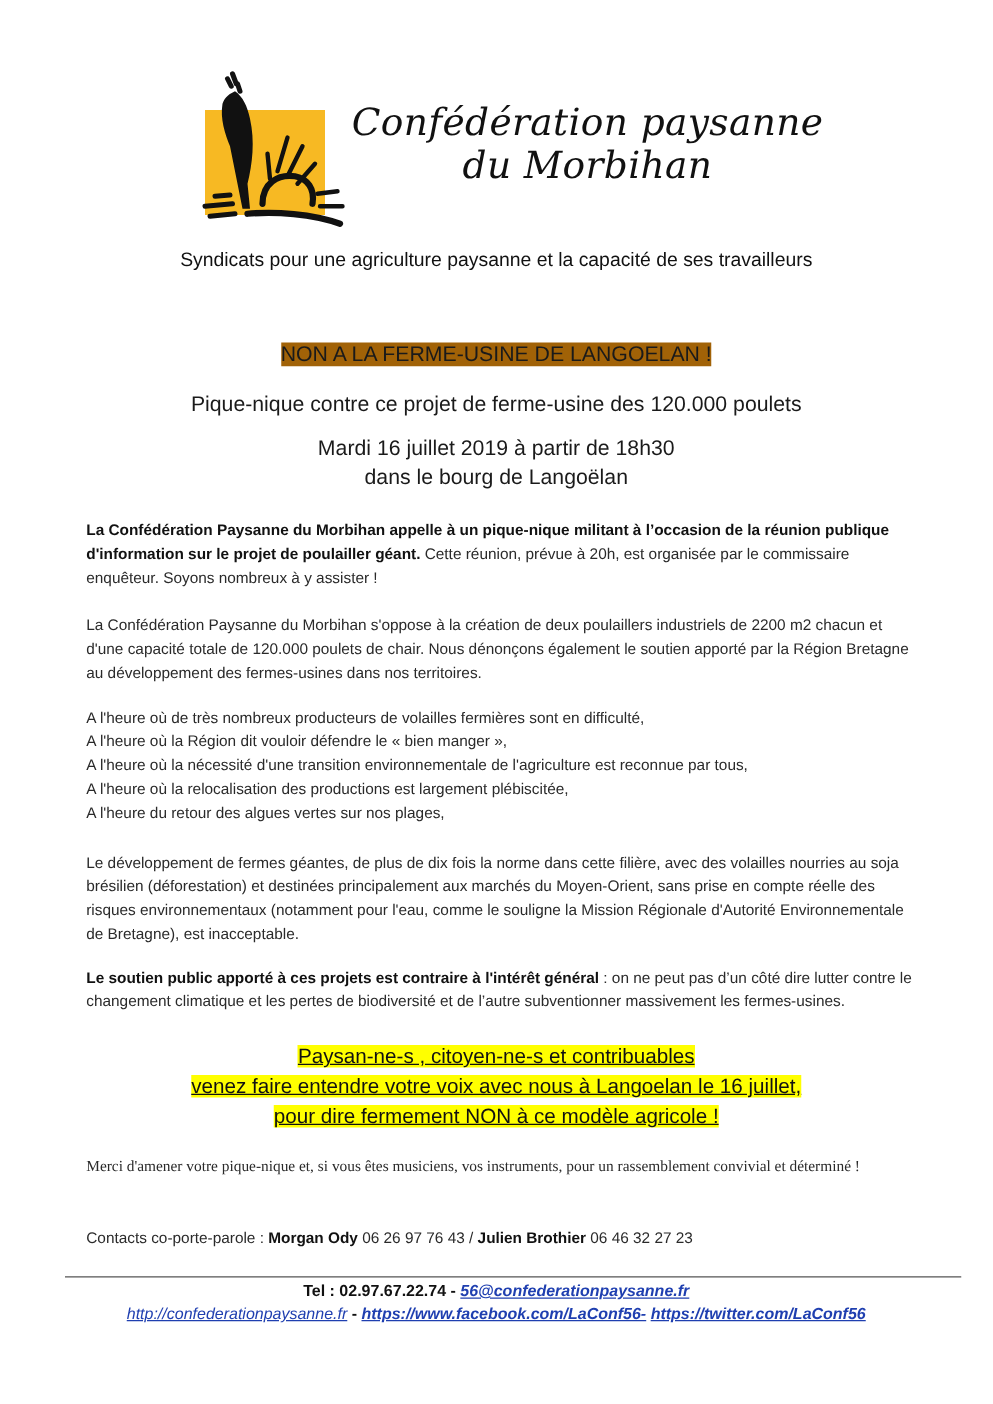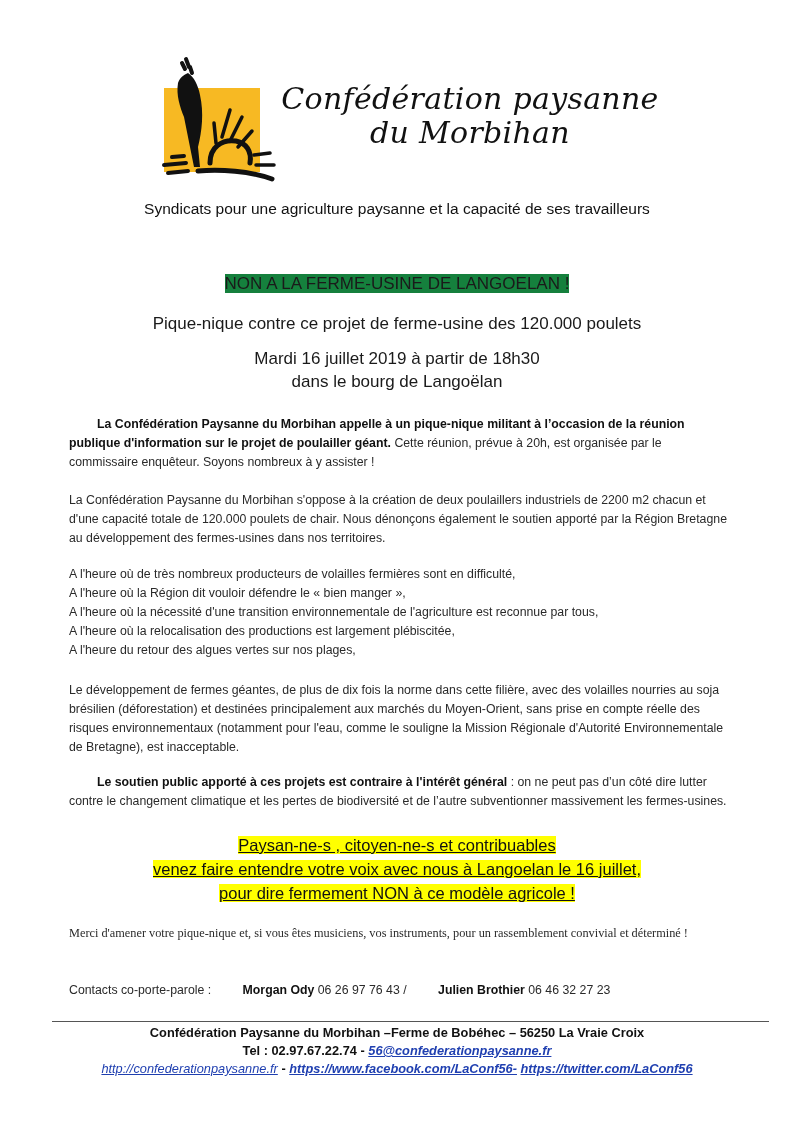--- a/index.html
+++ b/index.html
@@ -8,28 +8,28 @@
     .page { position:absolute; left:0; top:0; width:794px; height:1123px; }
 
     
     .logo-box { position:absolute; left:164px; top:88px; width:96px; height:84px; background:#f7b923; }
     .logo-svg { position:absolute; left:150px; top:55px; width:130px; height:130px; }
     .org-name { position:absolute; left:270px; top:82px; width:400px; text-align:center;
                 font-family:"DejaVu Serif", serif; font-style:italic; font-size:30px; line-height:34px; color:#111; letter-spacing:0.3px; }
     .tagline { position:absolute; left:0; width:794px; top:200px; text-align:center; font-size:15.5px; color:#111; }
 
     
-    .hl { background:#15803d; }
+    .hl { background:#a16207; }
     .title-main { position:absolute; left:0; width:794px; top:274px; text-align:center; font-size:17px; }
     .title-sub  { position:absolute; left:0; width:794px; top:314px; text-align:center; font-size:17px; }
     .title-date { position:absolute; left:0; width:794px; top:347px; text-align:center; font-size:17px; line-height:23px; }
 
     
     .para { position:absolute; left:69px; width:665px; font-size:12.3px; line-height:19px; color:#2a2a2a; }
-    .para b { color:#111; font-weight:bold;margin-left:28px; }
+    .para b { color:#111; font-weight:bold; }
     .p1 { top:415px; }
     .p2 { top:491px; }
     .p3 { top:565px; }
     .p4 { top:681px; }
     .p5 { top:773px; }
     .p6 { top:924px;font-family:Liberation Serif, serif; }
     .p7 { top:981px; }
     .list-line { display:block; }
 
     .callout { position:absolute; left:0; width:794px; top:833px; text-align:center; font-size:16.5px; line-height:24px; color:#111; }
@@ -104,21 +104,20 @@
   </div>
 
   <div class="para p6">Merci d'amener votre pique-nique et, si vous êtes musiciens, vos instruments, pour un rassemblement convivial et déterminé  !</div>
 
   <div class="para p7">
     <span>Contacts co-porte-parole  : </span><b>Morgan Ody</b><span> 06 26 97 76 43 / </span><b>Julien Brothier</b><span> 06 46 32 27 23</span>
   </div>
 
   <div class="rule"></div>
   <div class="footer">
-    <div>Confédération Paysanne du Morbihan –Ferme de Bobéhec – 56250 La Vraie Croix</div>
     <div>
       <span>Tel   : 02.97.67.22.74  -  </span><a>56@confederationpaysanne.fr</a>
     </div>
     <div>
       <a class="plain">http://confederationpaysanne.fr</a><span> - </span><a>https://www.facebook.com/LaConf56-</a><span> </span><a>https://twitter.com/LaConf56</a>
     </div>
   </div>
 
 </div>
 

